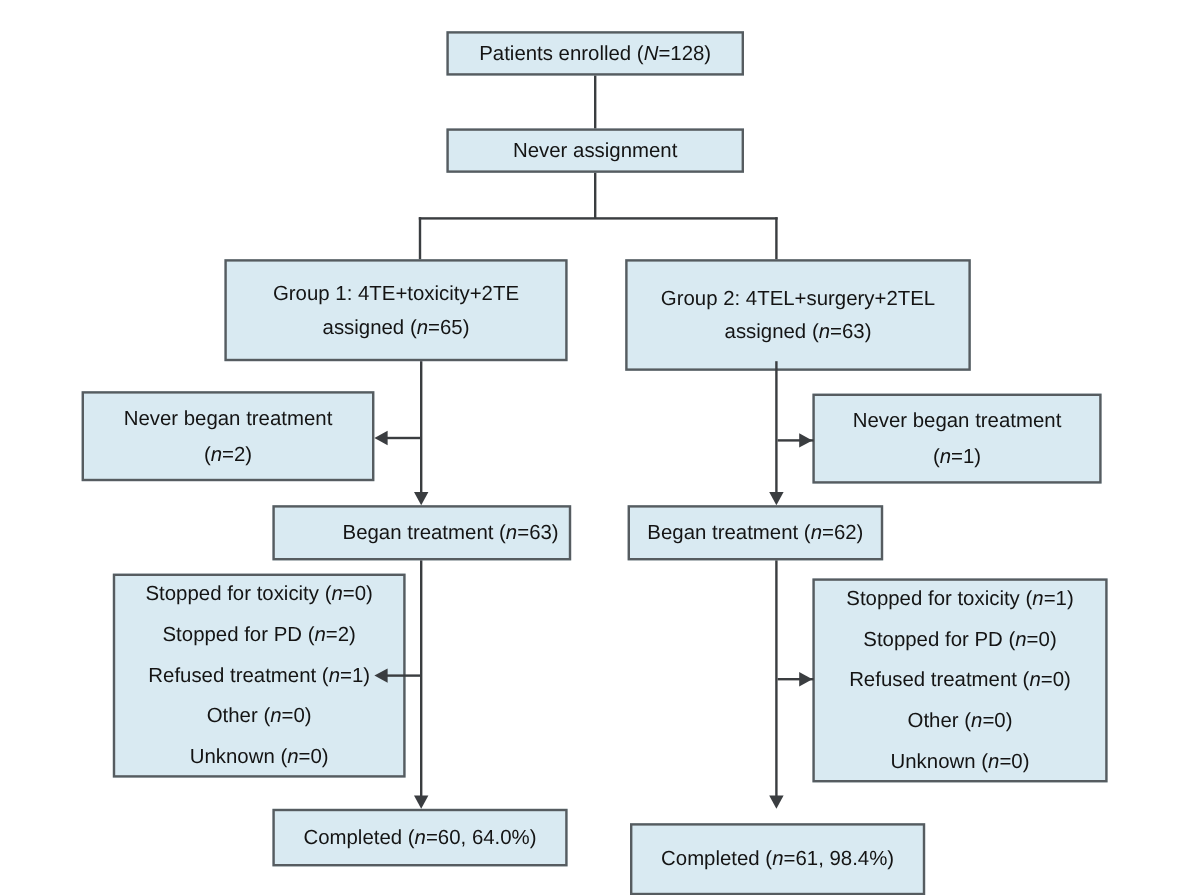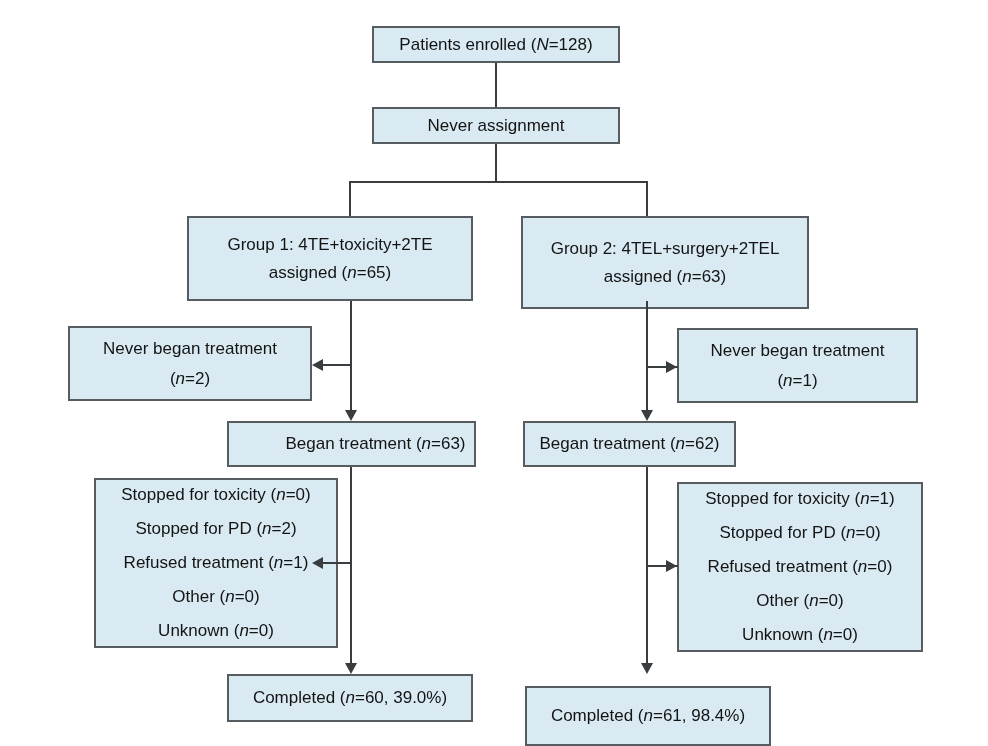--- a/index.html
+++ b/index.html
@@ -121,21 +121,21 @@
 
   <div class="box" id="b-drop2">
     <span class="ln"><span>Stopped for toxicity (</span><i>n</i><span>=1)</span></span>
     <span class="ln"><span>Stopped for PD (</span><i>n</i><span>=0)</span></span>
     <span class="ln"><span>Refused treatment (</span><i>n</i><span>=0)</span></span>
     <span class="ln"><span>Other (</span><i>n</i><span>=0)</span></span>
     <span class="ln"><span>Unknown (</span><i>n</i><span>=0)</span></span>
   </div>
 
   <div class="box" id="b-comp1">
-    <span class="ln"><span>Completed (</span><i>n</i><span>=60, 39.0%)</span></span>
+    <span class="ln"><span>Completed (</span><i>n</i><span>=60, 64.0%)</span></span>
   </div>
 
   <div class="box" id="b-comp2">
     <span class="ln"><span>Completed (</span><i>n</i><span>=61, 98.4%)</span></span>
   </div>
 
   <div class="vline" id="c-enrolled-random"></div>
   <div class="vline" id="c-random-branch"></div>
   <div class="hline" id="c-branch-h"></div>
   <div class="vline" id="c-branch-g1"></div>

